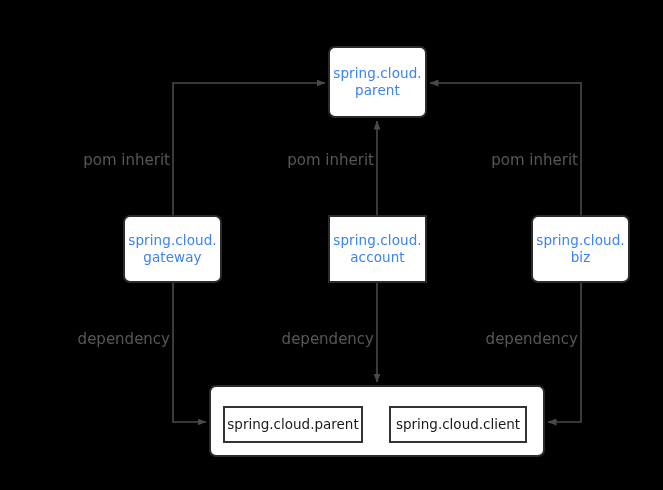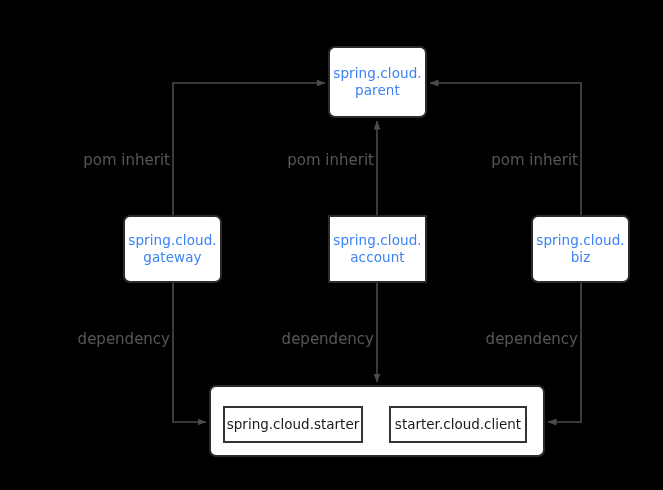--- a/index.html
+++ b/index.html
@@ -128,24 +128,24 @@
 account</span>
   </div>
 
   <div class="node rounded" id="node-biz">
     <span>spring.cloud.
 biz</span>
   </div>
 
   <div id="node-group">
     <div class="sub-node" id="node-starter">
-      <span>spring.cloud.starter</span>
+      <span>spring.cloud.parent</span>
     </div>
     <div class="sub-node" id="node-client">
-      <span>starter.cloud.client</span>
+      <span>spring.cloud.client</span>
     </div>
   </div>
 
   <div class="edge-label anchor-right" style="left:170px; top:160px;">pom inherit</div>
 
   <div class="edge-label anchor-right" style="left:374px; top:160px;">pom inherit</div>
 
   <div class="edge-label anchor-right" style="left:578px; top:160px;">pom inherit</div>
 
   <div class="edge-label anchor-right" style="left:170px; top:339px;">dependency</div>

